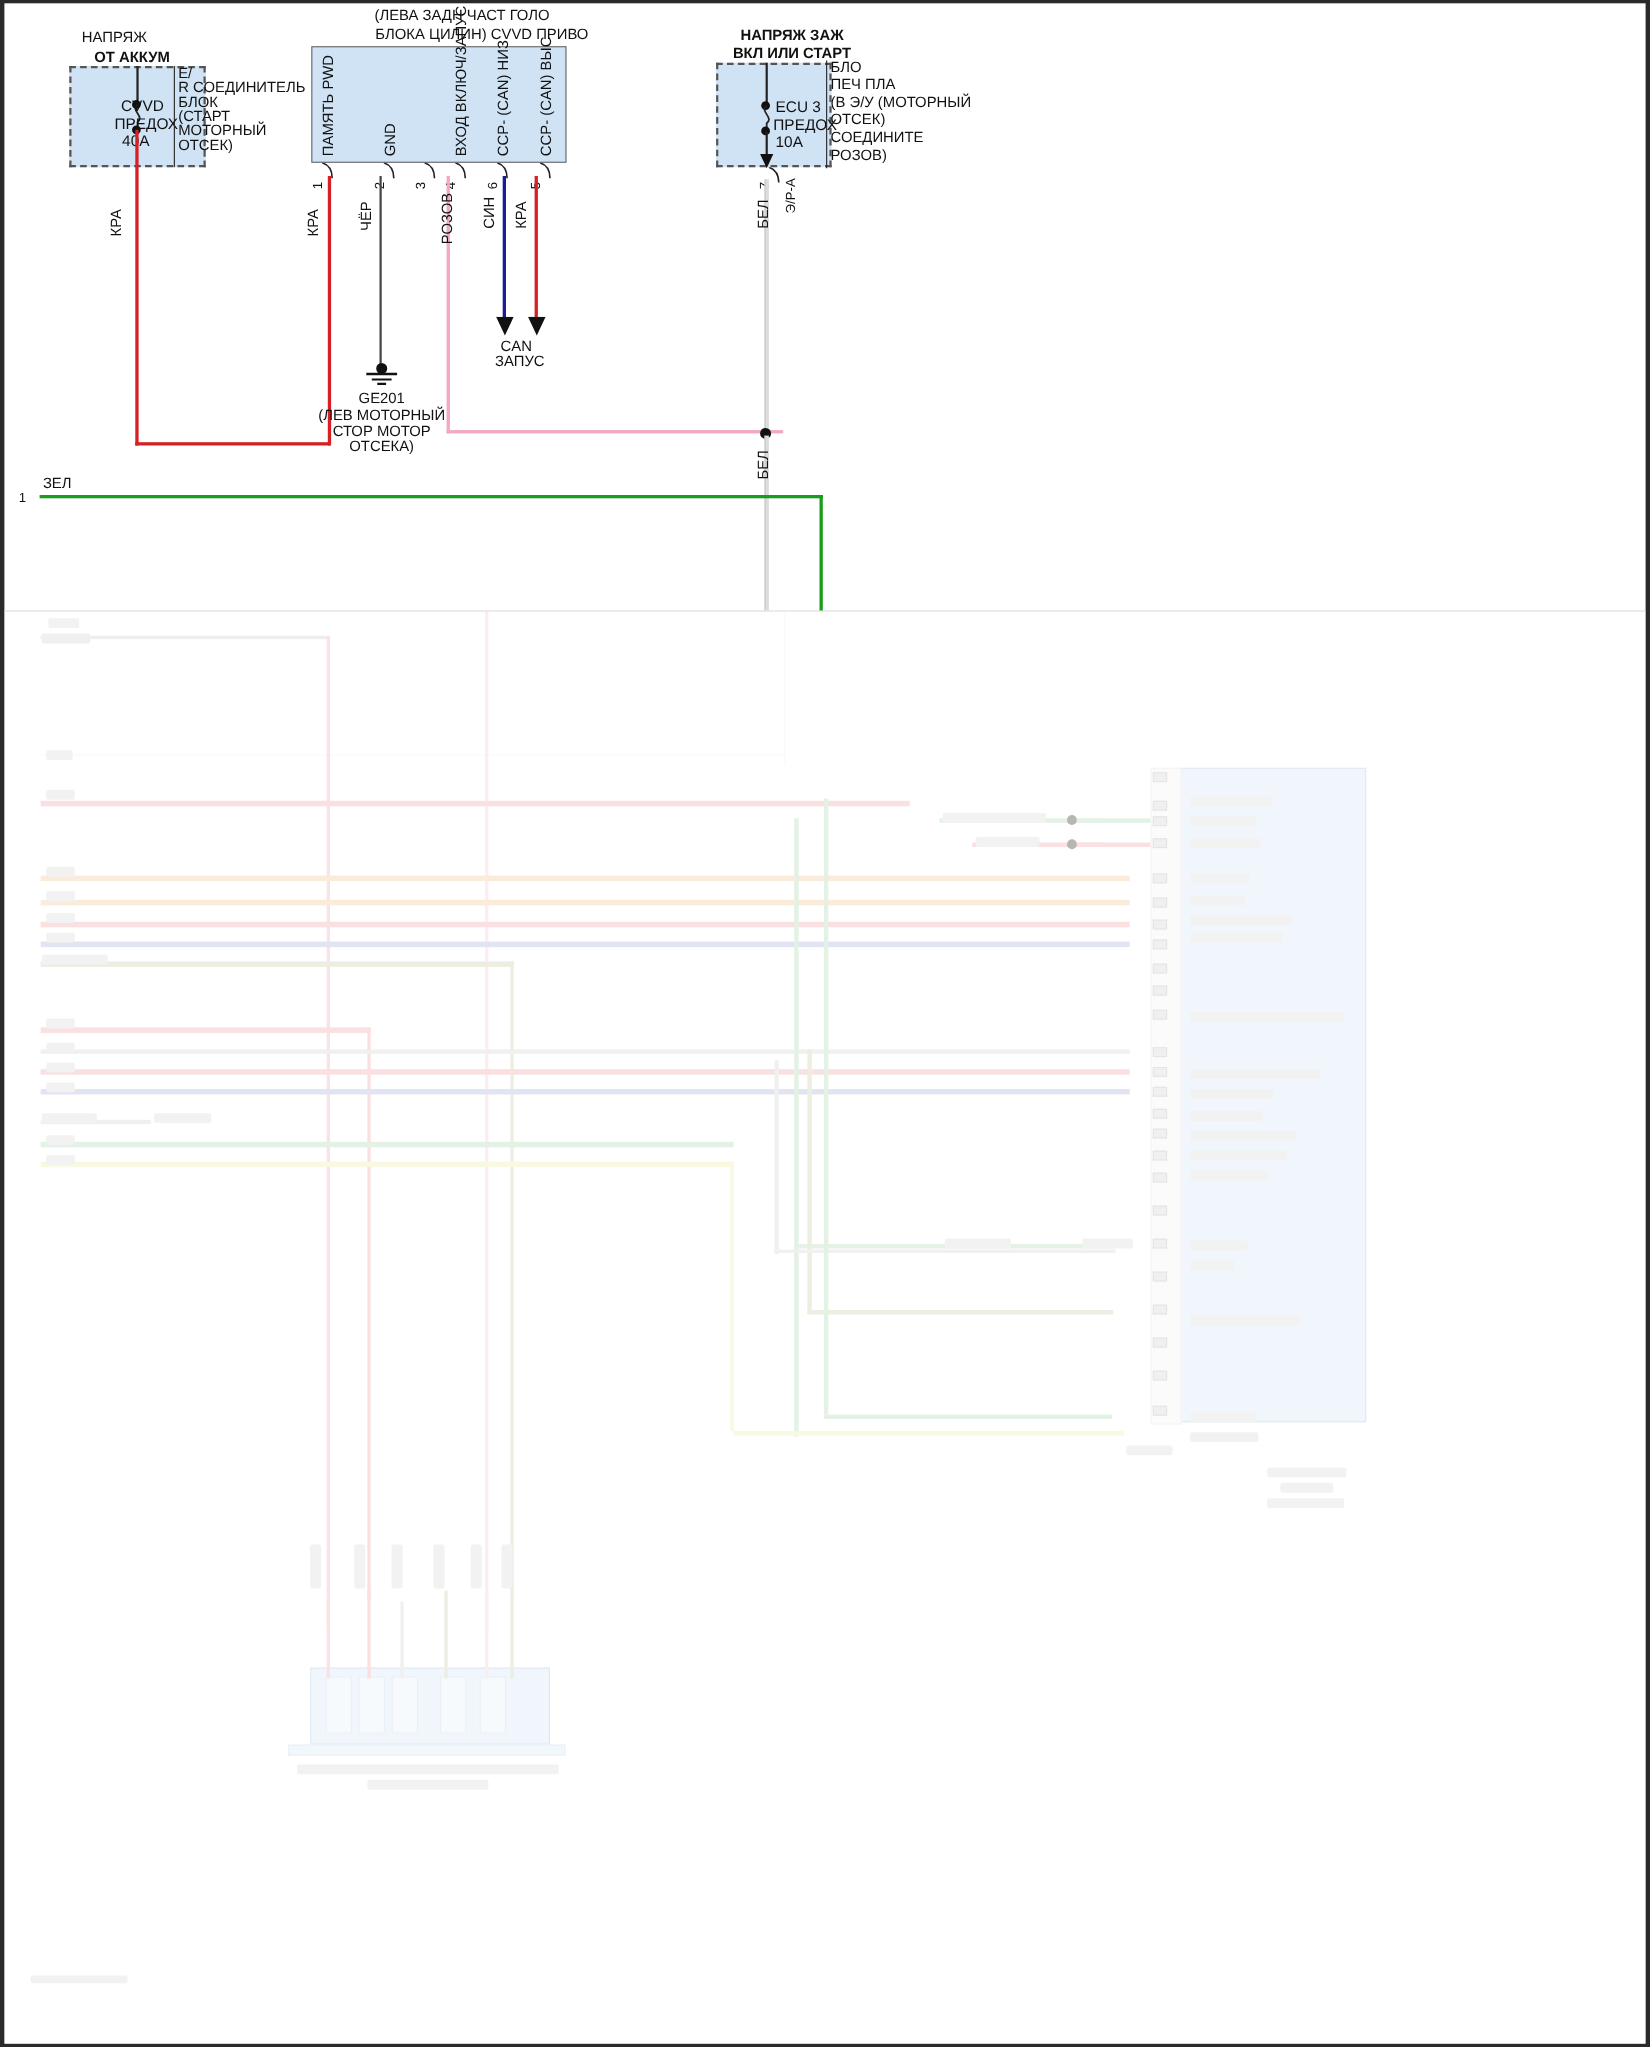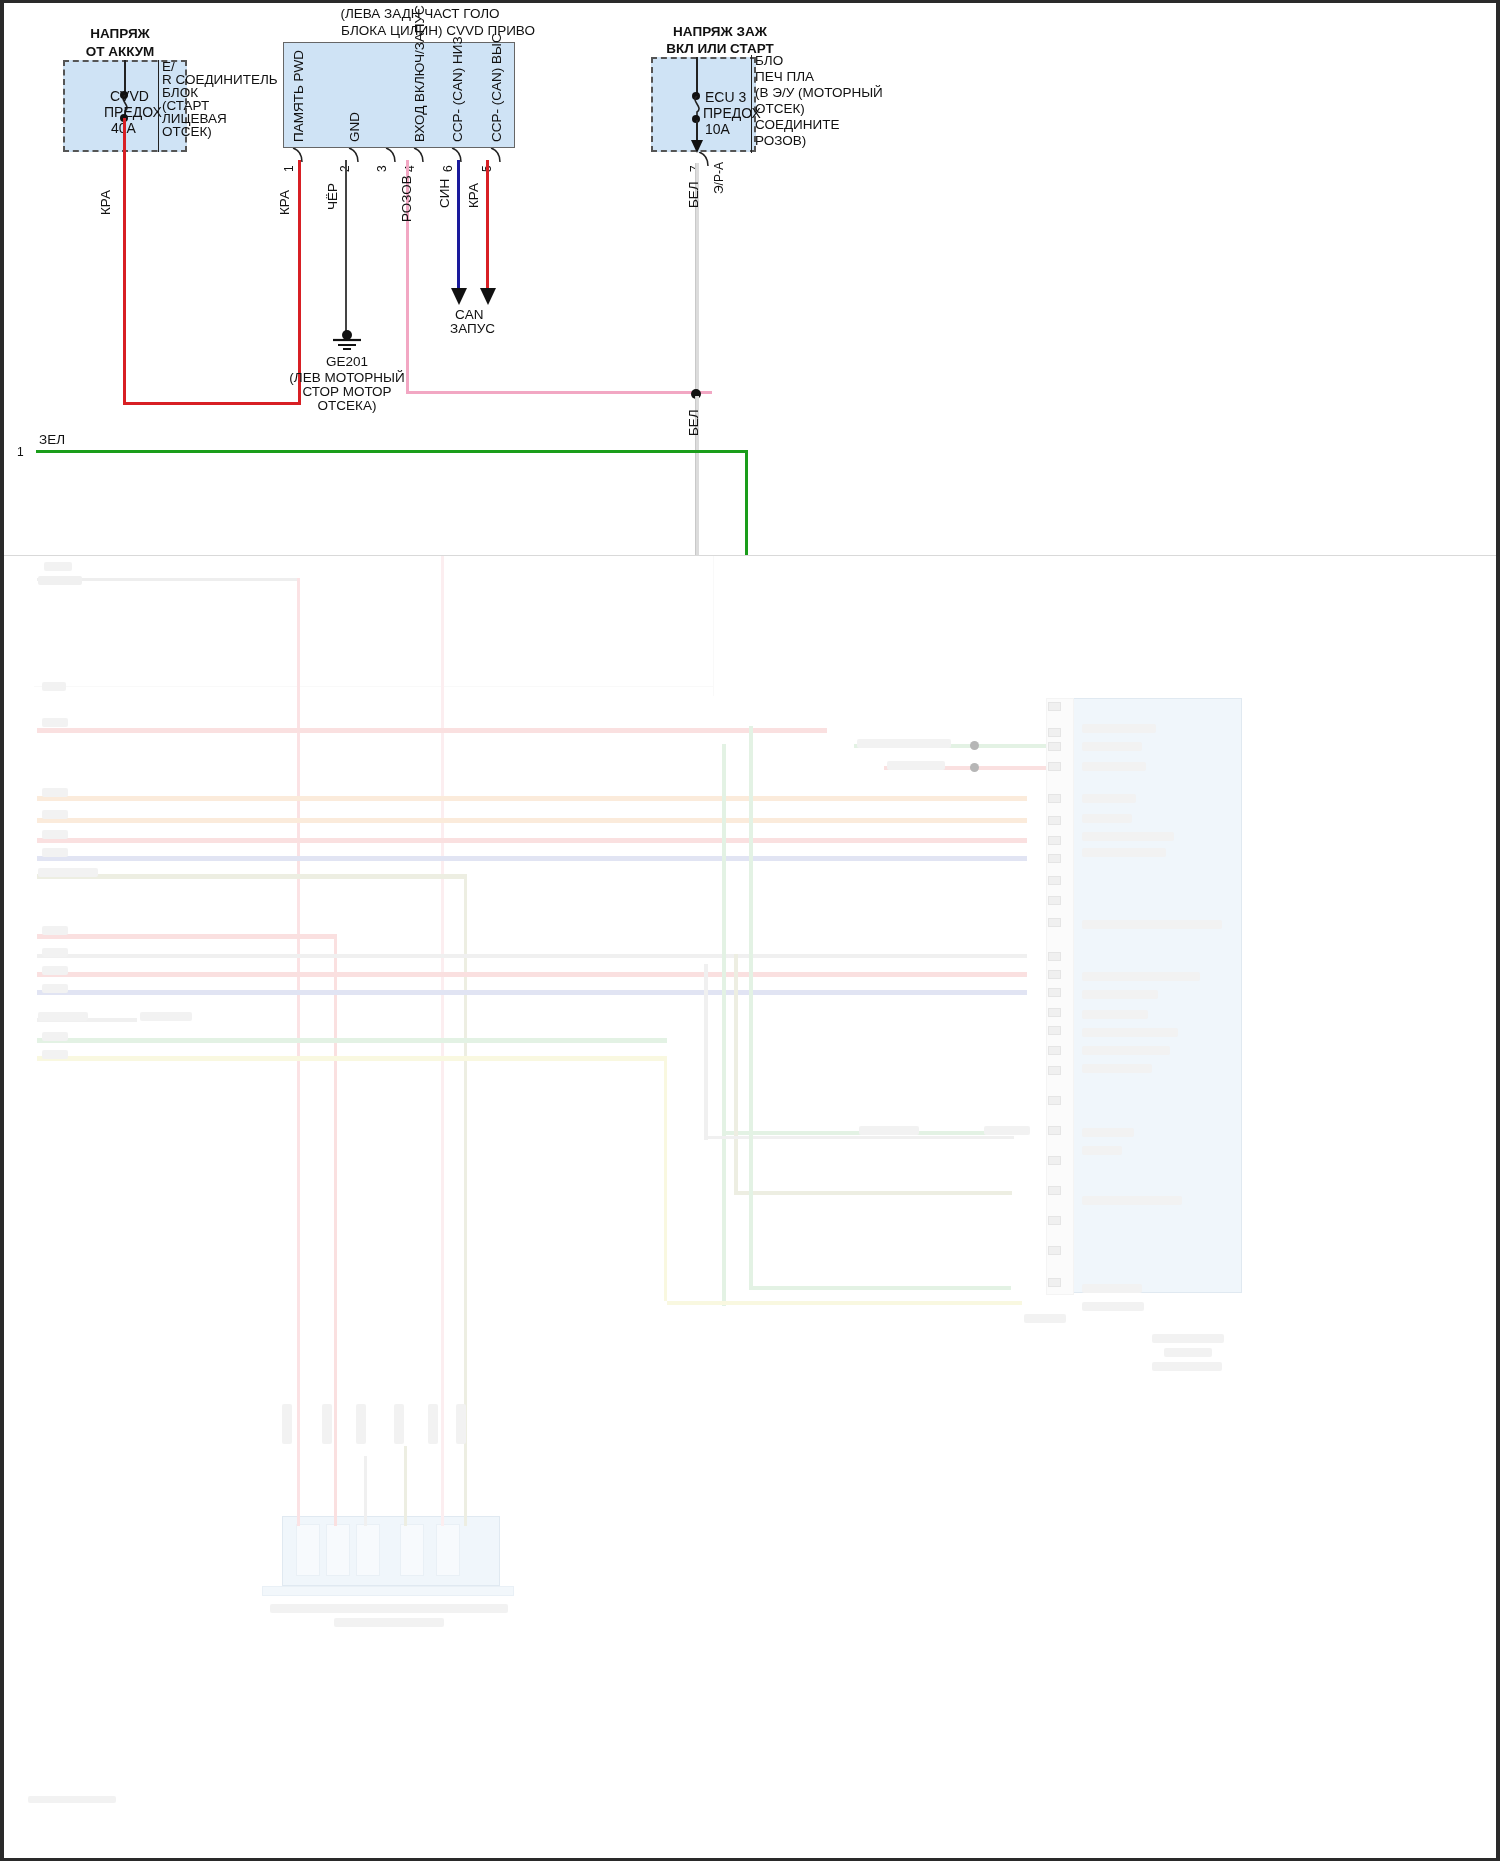--- a/index.html
+++ b/index.html
@@ -46,42 +46,42 @@
 <body>
 
 <div id="page">
 
   <div class="frame-left"></div>
   <div class="frame-right"></div>
   <div class="frame-top"></div>
   <div class="frame-bottom"></div>
   <div class="hairline-mid"></div>
 
-  <div class="txt c" style="left:40px;top:26px;width:160px;font-weight:bold;">НАПРЯЖ</div>
+  <div class="txt c" style="left:24px;top:26px;width:160px;font-weight:normal;">НАПРЯЖ</div>
   <div class="txt c" style="left:40px;top:44px;width:160px;font-weight:bold;">ОТ АККУМ</div>
 
   <div class="fuse-box" style="left:63px;top:60px;width:124px;height:92px;"></div>
 
   <div class="wire" style="left:124px;top:60px;width:1.6px;height:35px;background:#222;"></div>
   <div class="dot" style="left:120px;top:91px;"></div>
   <svg style="position:absolute;left:118px;top:95px;" width="14" height="24">
     <path d="M7 0 C 0 5, 14 11, 7 16 L7 24" stroke="#222" stroke-width="1.6" fill="none"></path>
   </svg>
   <div class="dot" style="left:120px;top:114px;"></div>
 
   <div class="txt" style="left:110px;top:88px;font-size:14px;">CVVD</div>
   <div class="txt" style="left:104px;top:104px;font-size:14px;">ПРЕДОХ</div>
   <div class="txt" style="left:111px;top:120px;font-size:14px;">40A</div>
 
   <div class="bracket" style="left:158px;top:60px;height:92px;"></div>
   <div class="txt" style="left:162px;top:59px;">E/</div>
   <div class="txt" style="left:162px;top:72px;">R СОЕДИНИТЕЛЬ</div>
   <div class="txt" style="left:162px;top:85px;">БЛОК</div>
   <div class="txt" style="left:162px;top:98px;">(СТАРТ</div>
-  <div class="txt" style="left:162px;top:111px;">ЛИЦЕВАЯ</div>
+  <div class="txt" style="left:162px;top:111px;">МОТОРНЫЙ</div>
   <div class="txt" style="left:162px;top:124px;">ОТСЕК)</div>
 
   <div class="wire" style="left:123px;top:118px;width:3px;height:287px;background:#d81f24;"></div>
   <div class="wire" style="left:123px;top:402px;width:177px;height:3px;background:#d81f24;"></div>
 
   <div class="vtxt" style="left:98px;top:215px;">КРА</div>
 
   <div class="txt c" style="left:260px;top:6px;width:320px;">(ЛЕВА ЗАДН ЧАСТ ГОЛО</div>
   <div class="txt c" style="left:278px;top:23px;width:320px;">БЛОКА ЦИЛИН) CVVD ПРИВО</div>
 

